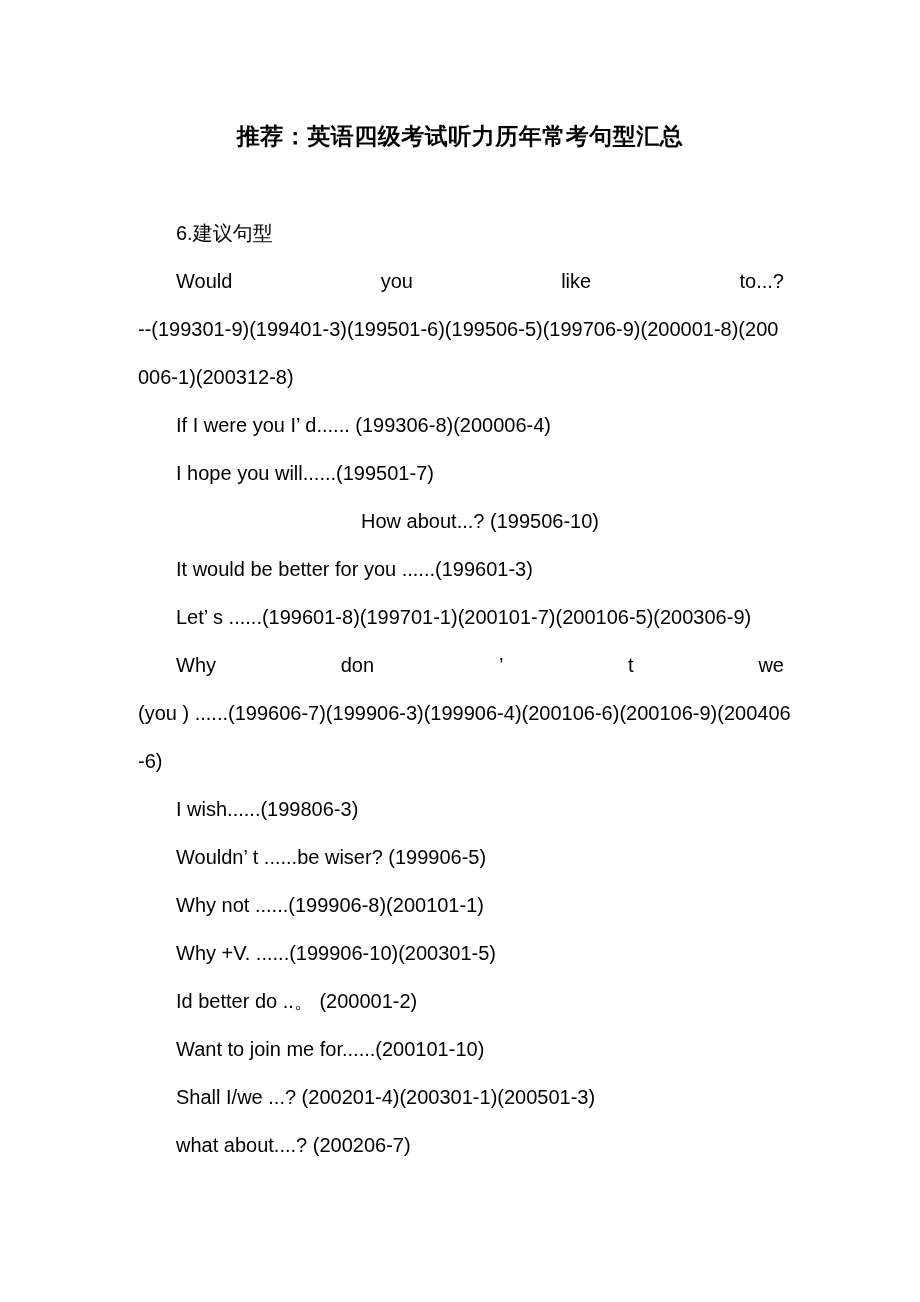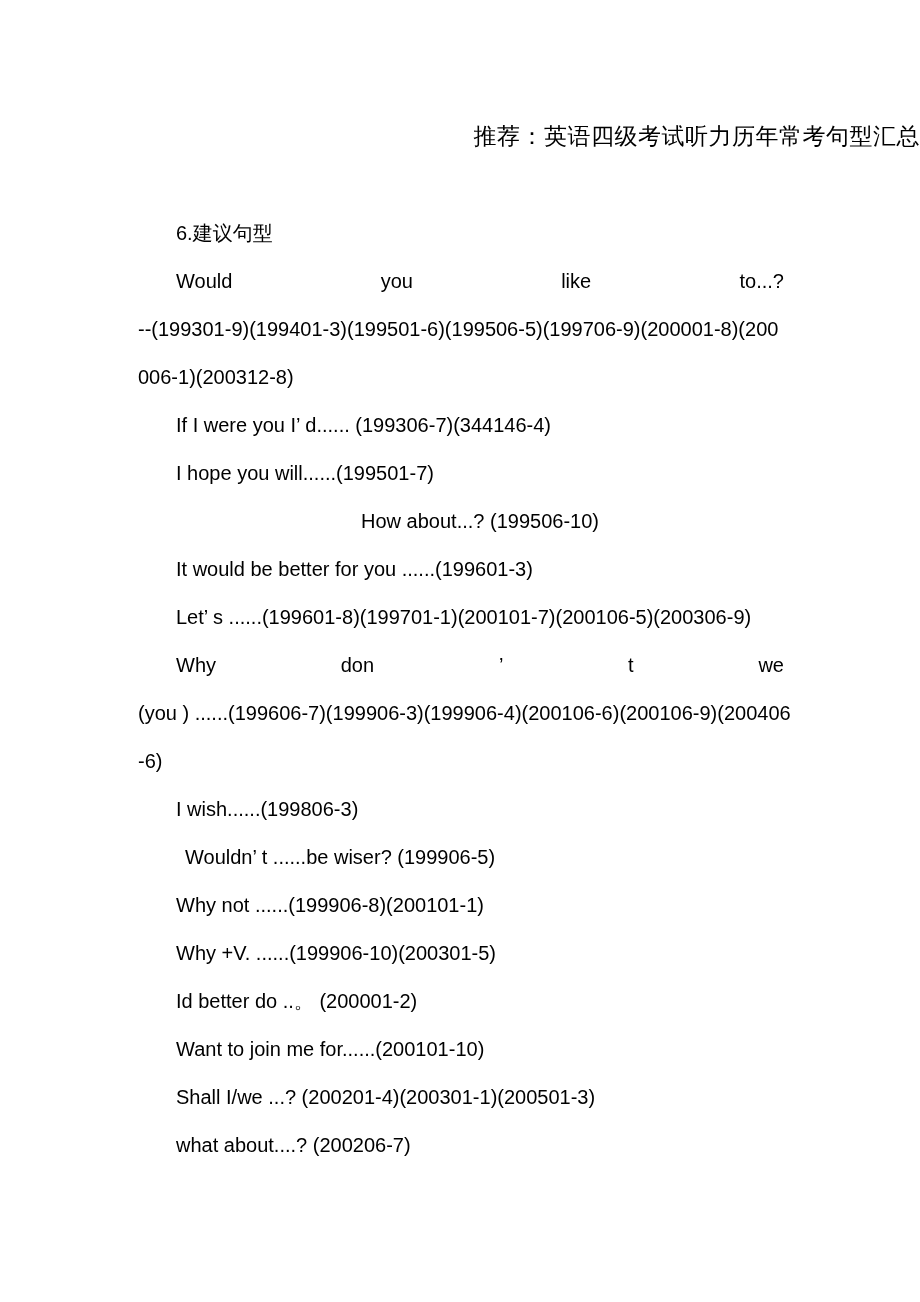--- a/index.html
+++ b/index.html
@@ -17,23 +17,23 @@
     overflow: hidden;
   }
   .doc-title {
     position: absolute;
     top: 112px;
     left: 0;
     width: 920px;
     height: 48px;
     line-height: 48px;
     margin: 0;
-    text-align: right;
+    text-align: center;
     font-size: 23px;
-    font-weight: 400;
+    font-weight: 700;
     letter-spacing: 0.5px;
     white-space: pre;
   }
   .line {
     position: absolute;
     left: 138px;
     width: 646px;
     height: 48px;
     line-height: 48px;
     font-size: 20px;
@@ -55,30 +55,30 @@
 </head>
 <body>
 
 <div class="page">
   <h1 class="doc-title">推荐：英语四级考试听力历年常考句型汇总</h1>
   <div>
       <div class="line indent" style="top: 209px;">6.建议句型</div>
       <div class="line indent justified" style="top: 257px;"><span>Would</span><span>you</span><span>like</span><span>to...?</span></div>
       <div class="line" style="top: 305px;">--(199301-9)(199401-3)(199501-6)(199506-5)(199706-9)(200001-8)(200</div>
       <div class="line" style="top: 353px;">006-1)(200312-8)</div>
-      <div class="line indent" style="top: 401px;">If I were you I’ d...... (199306-7)(344146-4)</div>
+      <div class="line indent" style="top: 401px;">If I were you I’ d...... (199306-8)(200006-4)</div>
       <div class="line indent" style="top: 449px;">I hope you will......(199501-7)</div>
       <div class="line indent" style="top: 497px; text-align: center;">How about...? (199506-10)</div>
       <div class="line indent" style="top: 545px;">It would be better for you ......(199601-3)</div>
       <div class="line indent" style="top: 593px;">Let’ s ......(199601-8)(199701-1)(200101-7)(200106-5)(200306-9)</div>
       <div class="line indent justified" style="top: 641px;"><span>Why</span><span>don</span><span>’</span><span>t</span><span>we</span></div>
       <div class="line" style="top: 689px;">(you ) ......(199606-7)(199906-3)(199906-4)(200106-6)(200106-9)(200406</div>
       <div class="line" style="top: 737px;">-6)</div>
       <div class="line indent" style="top: 785px;">I wish......(199806-3)</div>
-      <div class="line indent" style="top: 833px; margin-left: 9px;">Wouldn’ t ......be wiser? (199906-5)</div>
+      <div class="line indent" style="top: 833px;">Wouldn’ t ......be wiser? (199906-5)</div>
       <div class="line indent" style="top: 881px;">Why not ......(199906-8)(200101-1)</div>
       <div class="line indent" style="top: 929px;">Why +V. ......(199906-10)(200301-5)</div>
       <div class="line indent" style="top: 977px;">Id better do ..。 (200001-2)</div>
       <div class="line indent" style="top: 1025px;">Want to join me for......(200101-10)</div>
       <div class="line indent" style="top: 1073px;">Shall I/we ...? (200201-4)(200301-1)(200501-3)</div>
       <div class="line indent" style="top: 1121px;">what about....? (200206-7)</div>
     </div>
 </div>
 
 </body></html>

